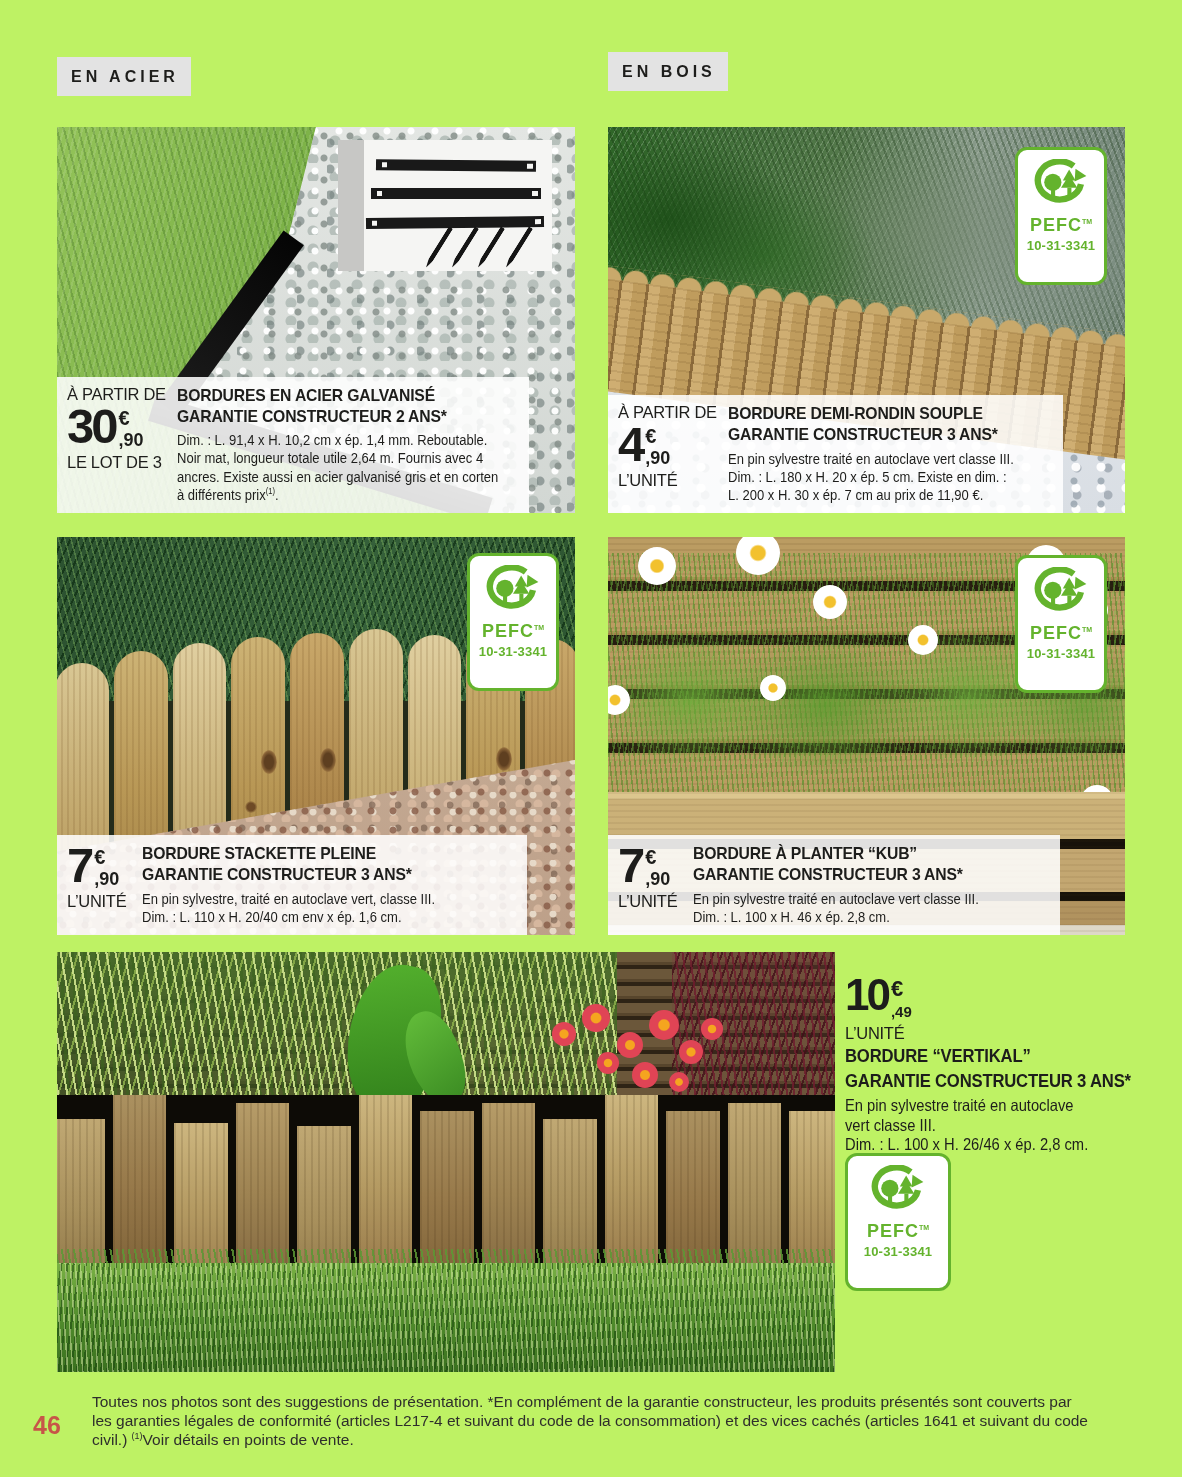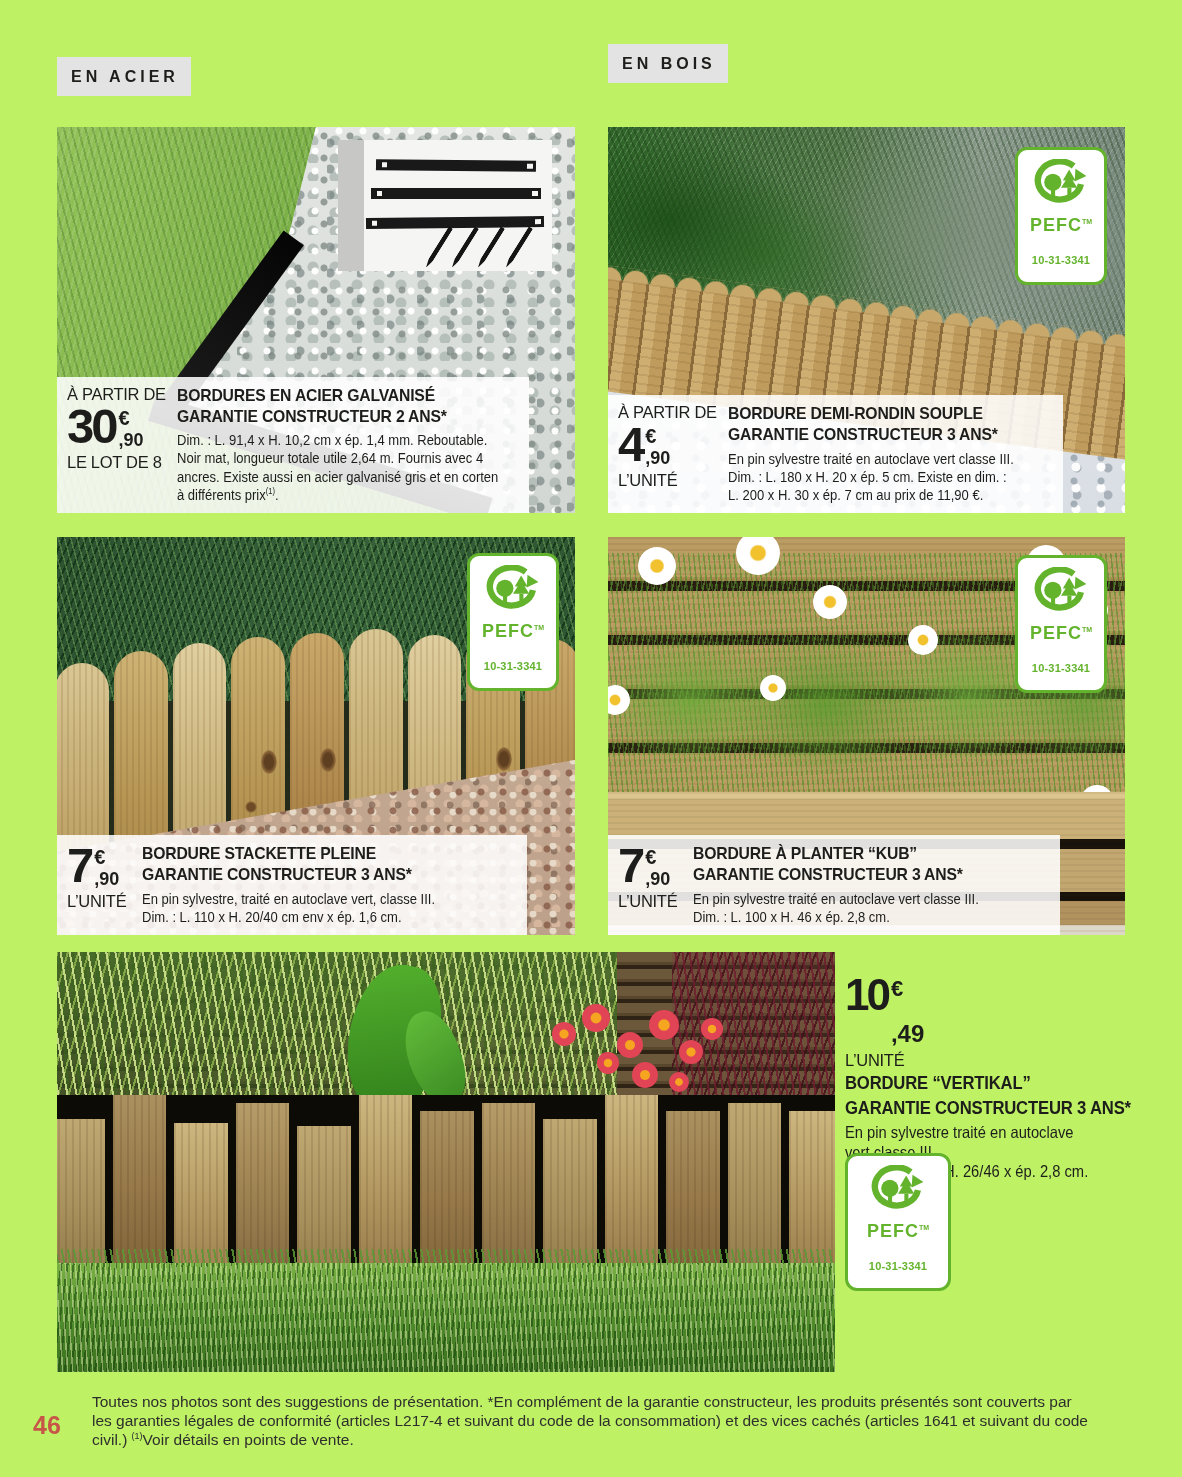--- a/index.html
+++ b/index.html
@@ -1,21 +1,21 @@
 <!DOCTYPE html>
 <html><head>
 <meta charset="utf-8">
 <style>
   html,body{margin:0;padding:0;background:#ffffff;font-family:"Liberation Sans",sans-serif;color:#1d1d1b;}
   .page{position:relative;width:1182px;height:1477px;background:#bef264;overflow:hidden;}
 
   
   .section-label{position:absolute;background:#e3e3e3;color:#1d1d1b;font-weight:700;font-size:16px;letter-spacing:4px;padding:11px 12px 10px 14px;}
   #h-acier{left:57px;top:57px;}
-  #h-bois{left:608px;top:44px;}
+  #h-bois{left:608px;top:52px;}
 
   
   .photo{position:absolute;overflow:hidden;background:#cfcfcf;}
   #photo1{left:57px;top:127px;width:518px;height:386px;}
   #photo2{left:608px;top:127px;width:517px;height:386px;}
   #photo3{left:57px;top:537px;width:518px;height:398px;}
   #photo4{left:608px;top:537px;width:517px;height:398px;}
   #photo5{left:57px;top:952px;width:778px;height:420px;}
   .layer{position:absolute;}
 
@@ -169,29 +169,29 @@
   .info{flex:1 1 auto;min-width:0;}
   .title{font-size:17px;font-weight:800;line-height:1.26;letter-spacing:-.2px;white-space:nowrap;width:108%;transform:scaleX(.926);transform-origin:0 0;}
   .desc{font-size:15.5px;line-height:1.17;margin-top:4px;white-space:pre-line;width:119%;transform:scaleX(.84);transform-origin:0 0;}
   sup.fn{font-size:9px;}
 
   
   .pefc{position:absolute;width:92px;height:138px;background:#fff;border:3px solid #64b32d;border-radius:12px;box-sizing:border-box;display:flex;flex-direction:column;align-items:center;padding-top:9px;}
   .pefc svg{width:58px;height:52px;}
   .pefc-name{color:#64b32d;font-weight:800;font-size:18px;letter-spacing:1px;line-height:1;margin-top:5px;}
   .pefc-tm{font-size:7px;vertical-align:super;letter-spacing:0;}
-  .pefc-code{color:#64b32d;font-size:11px;font-weight:700;margin-top:20px;letter-spacing:.2px;}
+  .pefc-code{color:#64b32d;font-size:13px;font-weight:700;margin-top:4px;letter-spacing:.2px;}
   #pefc2{right:18px;top:20px;} #pefc3{right:16px;top:16px;} #pefc4{right:18px;top:18px;}
   #pefc5{left:845px;top:1153px;width:106px;height:138px;}
 
   
   #block5{position:absolute;left:845px;top:974px;width:332px;}
   #block5 .price-int{font-size:44px;}
   #block5 .price-cur{font-size:22px;}
-  #block5 .price-dec{font-size:24px;margin-top:22px;}
+  #block5 .price-dec{font-size:15px;margin-top:4px;}
   #block5 .unit{margin-top:5px;}
   #block5 .title{margin-top:2px;font-size:18px;}
   #block5 .title:first-of-type{margin-top:7px;}
   #block5 .desc{font-size:16.5px;width:112%;transform:scaleX(.893);}
 
   
   .footnote{position:absolute;left:92px;top:1392px;width:1062px;font-size:15.5px;line-height:1.23;color:#2e2e2c;white-space:pre-line;}
   .pagenum{position:absolute;left:33px;top:1411px;font-size:25px;font-weight:800;color:#c75548;}
 </style>
 </head>
@@ -219,21 +219,21 @@
     <div class="overlay" id="ov1">
       <div class="buy">
         <div class="prefix">À PARTIR DE</div>
         <div class="price">
           <div class="price-int">30</div>
           <div class="price-side">
             <div class="price-cur">€</div>
             <div class="price-dec">,90</div>
           </div>
         </div>
-        <div class="unit">LE LOT DE 8</div>
+        <div class="unit">LE LOT DE 3</div>
       </div>
       <div class="info">
         <div class="title">BORDURES EN ACIER GALVANISÉ</div>
         <div class="title">GARANTIE CONSTRUCTEUR 2 ANS*</div>
         <div class="desc"><span>Dim. : L. 91,4 x H. 10,2 cm x ép. 1,4 mm. Reboutable.
 Noir mat, longueur totale utile 2,64 m. Fournis avec 4
 ancres. Existe aussi en acier galvanisé gris et en corten
 à différents prix</span><sup class="fn">(1)</sup><span>.</span></div>
       </div>
     </div>

